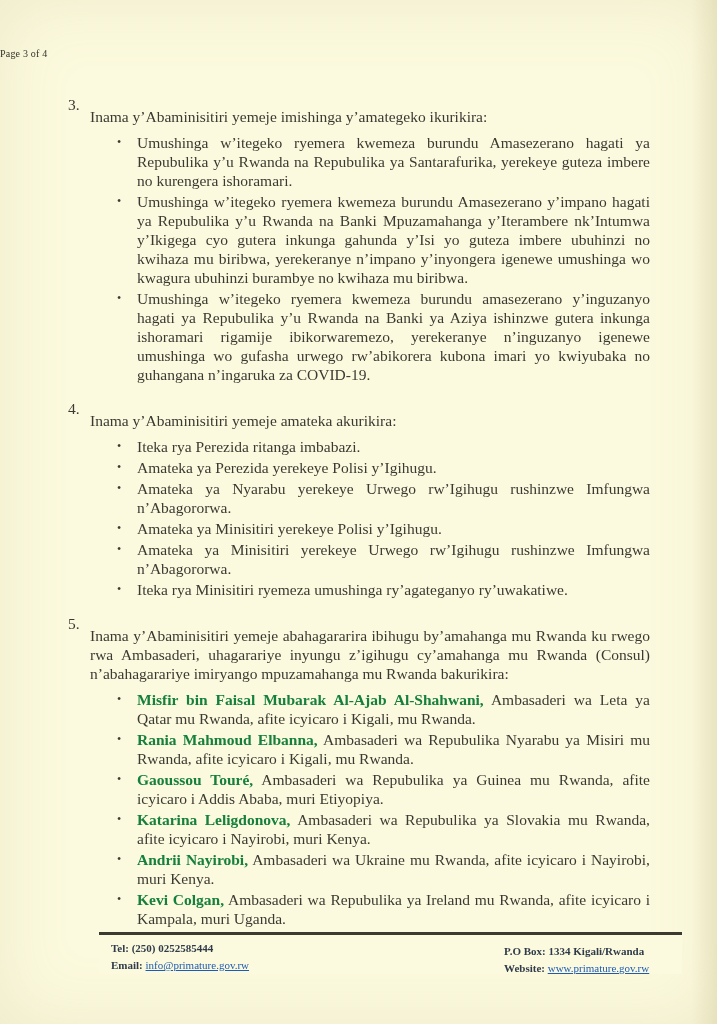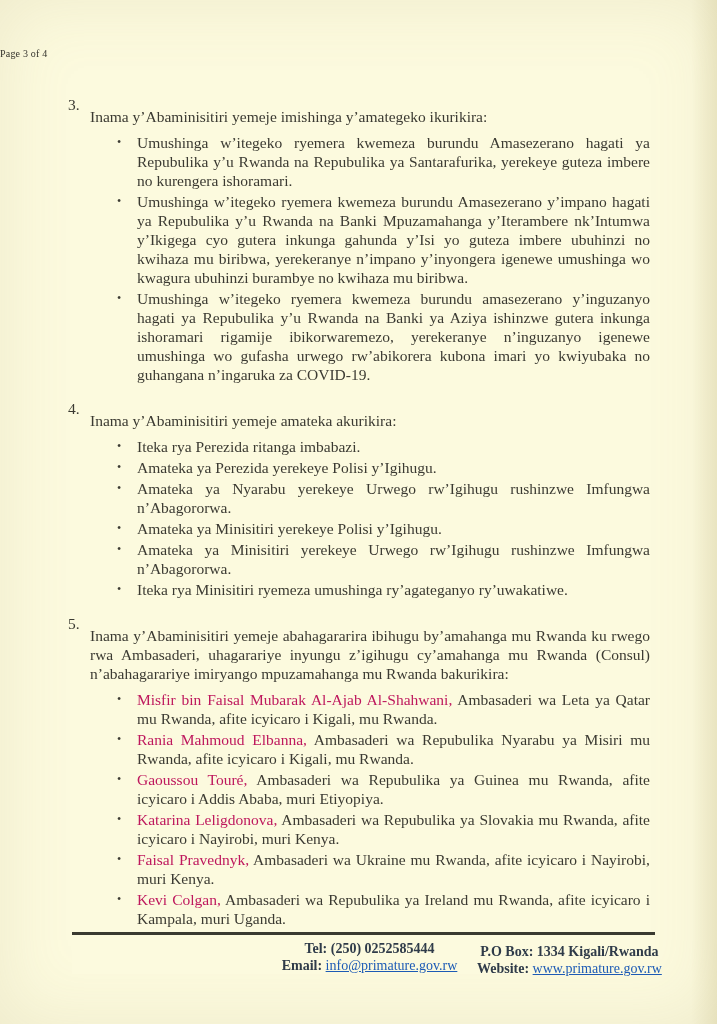--- a/index.html
+++ b/index.html
@@ -41,31 +41,31 @@
   .sec-body { flex: 1; min-width: 0; }
   .sec-heading { margin: 12px 0 7px 0; }
   ul.bullets { list-style: none; margin: 0; padding: 0 0 0 27px; }
   li.bullet { display: flex; margin-bottom: 2px; }
   .dot {
     width: 20px; flex: none;
     font-size: 12px; line-height: 19px;
     color: #3b3a32;
   }
   .btext { margin: 0; flex: 1; min-width: 0; }
-  .person-name { font-weight: normal; color: #be185d; }
+  .person-name { font-weight: bold; color: #15803d; }
   .footer {
     position: absolute;
-    left: 72px; top: 932px; width: 583px;
+    left: 99px; top: 932px; width: 583px;
     border-top: 3px solid #3a3a30;
     padding-top: 5px;
     background: #fcfade;
-    font-size: 14px; line-height: 17px;
+    font-size: 11px; line-height: 17px;
     font-weight: bold;
     color: #2f3b49;
-    text-align: center;
+    text-align: left;
     z-index: 2;
   }
   .footer-left { margin-left: 12px; }
   .footer-right { position: absolute; left: 405px; top: 8px; }
   .frow { white-space: nowrap; }
   a.flink {
     color: #1d5bb5;
     text-decoration: underline;
     font-weight: normal;
     cursor: pointer;
@@ -150,21 +150,21 @@
           <li class="bullet">
             <span class="dot">•</span>
             <p class="btext"><strong class="person-name">Gaoussou Touré,</strong> <span>Ambasaderi wa Repubulika ya Guinea mu Rwanda, afite icyicaro i Addis Ababa, muri Etiyopiya.</span></p>
           </li>
           <li class="bullet">
             <span class="dot">•</span>
             <p class="btext"><strong class="person-name">Katarina Leligdonova,</strong> <span>Ambasaderi wa Repubulika ya Slovakia mu Rwanda, afite icyicaro i Nayirobi, muri Kenya.</span></p>
           </li>
           <li class="bullet">
             <span class="dot">•</span>
-            <p class="btext"><strong class="person-name">Faisal Pravednyk,</strong> <span>Ambasaderi wa Ukraine mu Rwanda, afite icyicaro i Nayirobi, muri Kenya.</span></p>
+            <p class="btext"><strong class="person-name">Andrii Nayirobi,</strong> <span>Ambasaderi wa Ukraine mu Rwanda, afite icyicaro i Nayirobi, muri Kenya.</span></p>
           </li>
           <li class="bullet">
             <span class="dot">•</span>
             <p class="btext"><strong class="person-name">Kevi Colgan,</strong> <span>Ambasaderi wa Repubulika ya Ireland mu Rwanda, afite icyicaro i Kampala, muri Uganda.</span></p>
           </li>
           <li class="bullet">
             <span class="dot">•</span>
             <p class="btext"><strong class="person-name">Mohammed Reza,</strong> <span>Uhagarariye inyungu (Honorary Consul) za Repubulika ya Namibia mu Rwanda, afite icyicaro i Kigali, mu Rwanda.</span></p>
           </li>
         </ul>

